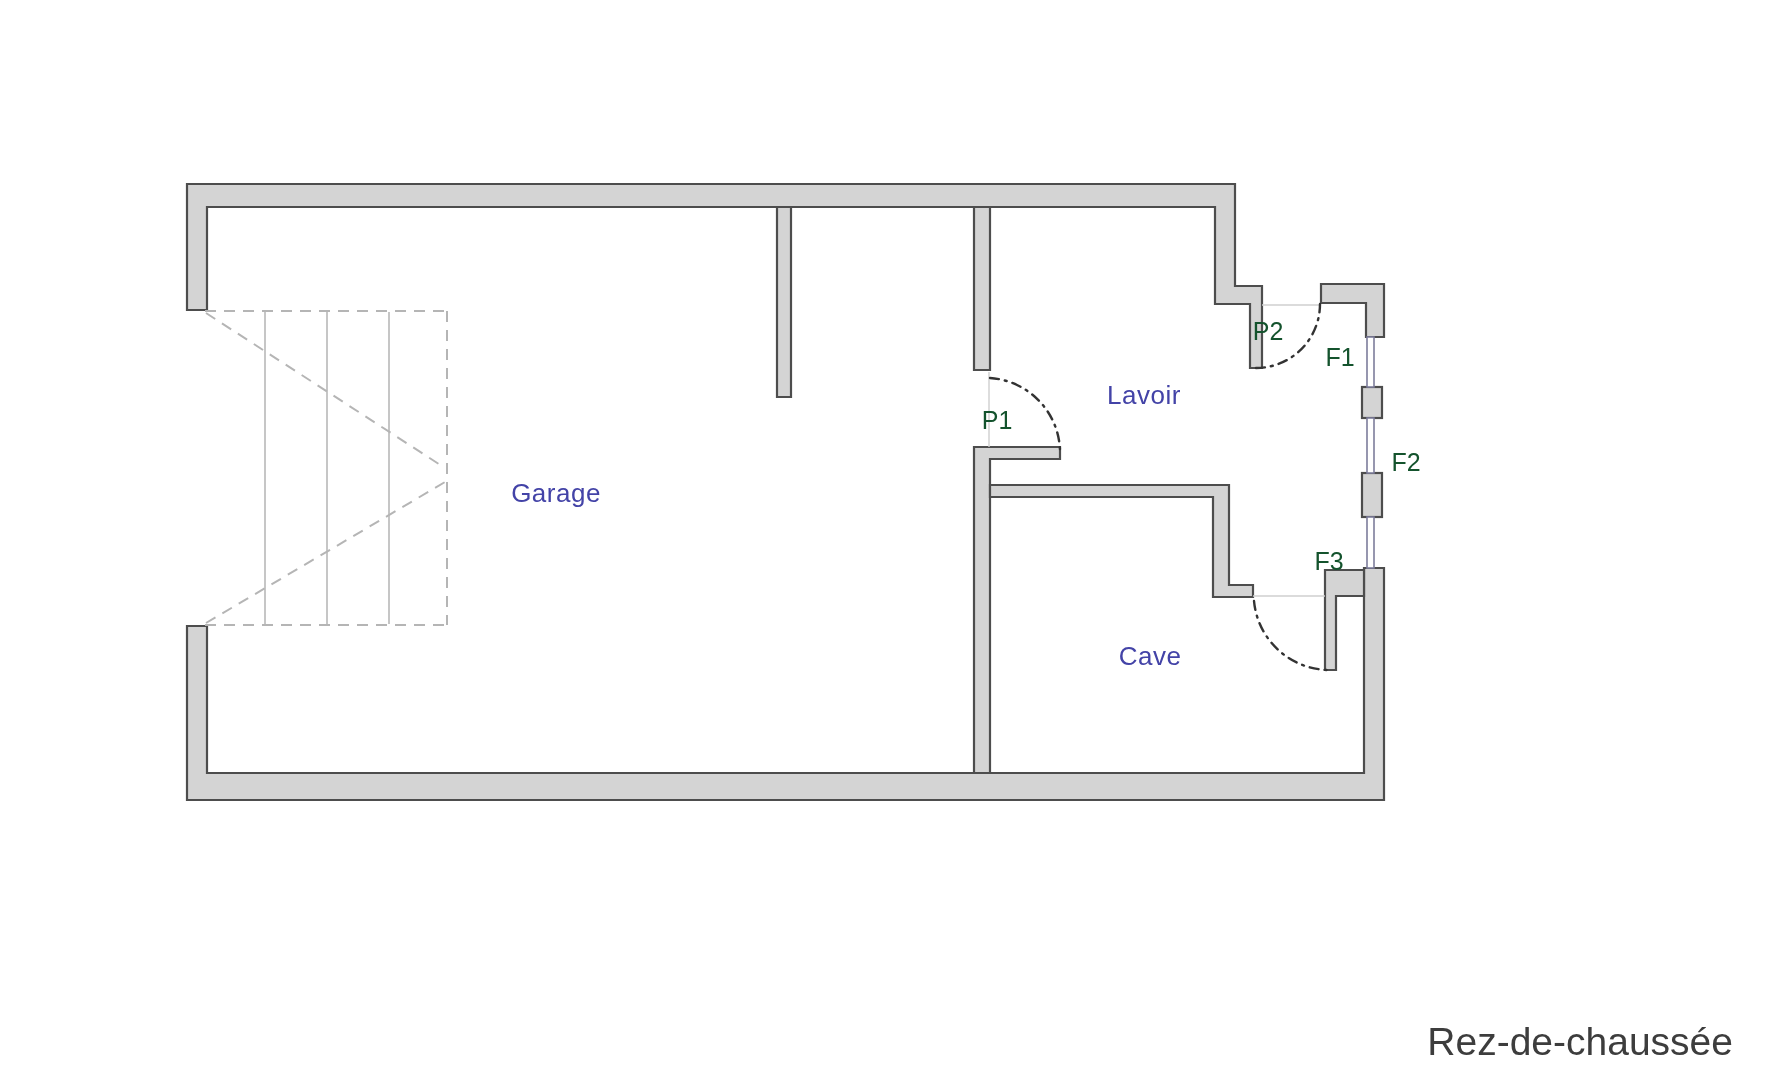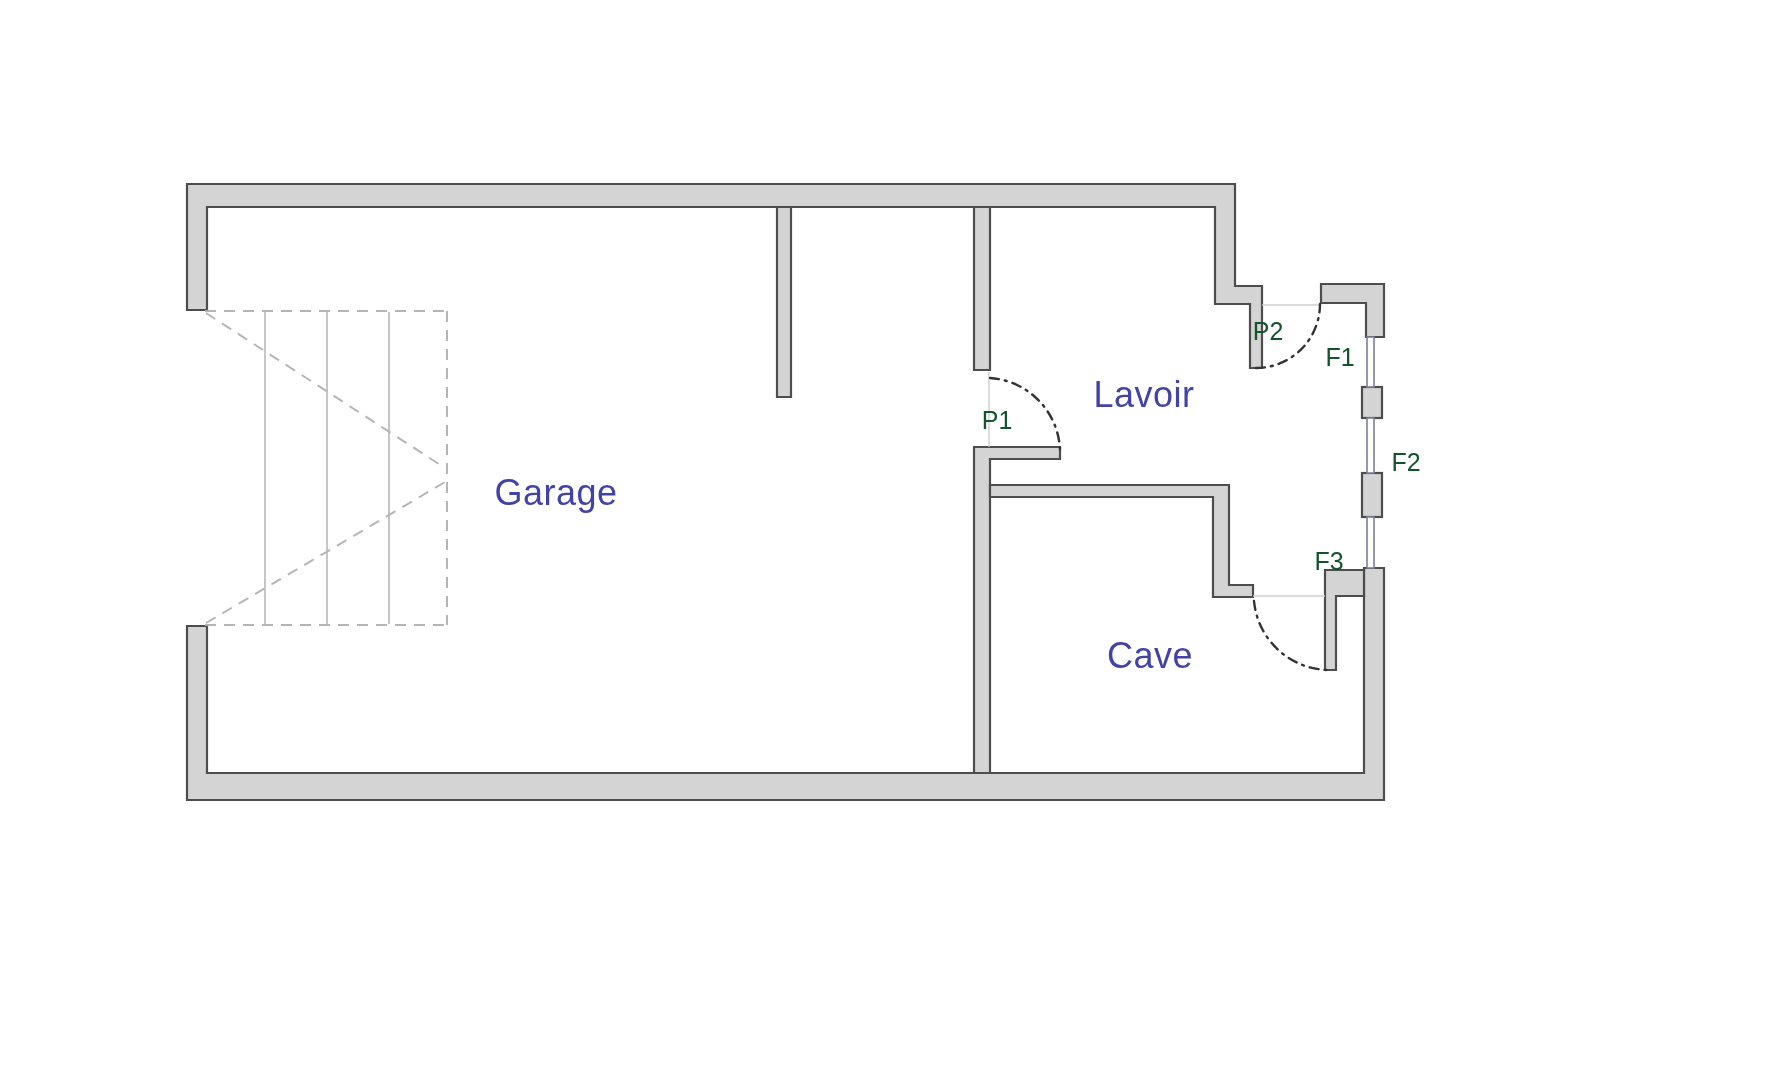--- a/index.html
+++ b/index.html
@@ -11,21 +11,21 @@
     overflow:hidden;
   }
   .plan-svg{position:absolute;left:0;top:0;width:1767px;height:1080px;}
   .label{
     position:absolute;
     transform:translate(-50%,-50%);
     white-space:nowrap;
     user-select:none;
   }
   .room-label{
-    font-size:36px;
+    font-size:26px;
     color:#4343a7;
     letter-spacing:0.5px;
   }
   .opening-label{
     font-size:25px;
     color:#14532d;
   }
   .floor-title{
     position:absolute;
     right:34px;
@@ -110,14 +110,15 @@
   <span class="label opening-label" style="left:997px; top:420px;">P1</span>
 
   <span class="label opening-label" style="left:1268px; top:331px;">P2</span>
 
   <span class="label opening-label" style="left:1340px; top:357px;">F1</span>
 
   <span class="label opening-label" style="left:1406px; top:446px;margin-top:16px;">F2</span>
 
   <span class="label opening-label" style="left:1329px; top:541px;margin-top:20px;">F3</span>
 
+  <div class="floor-title">Rez-de-chaussée</div>
 
 </div>
 
 </body></html>

